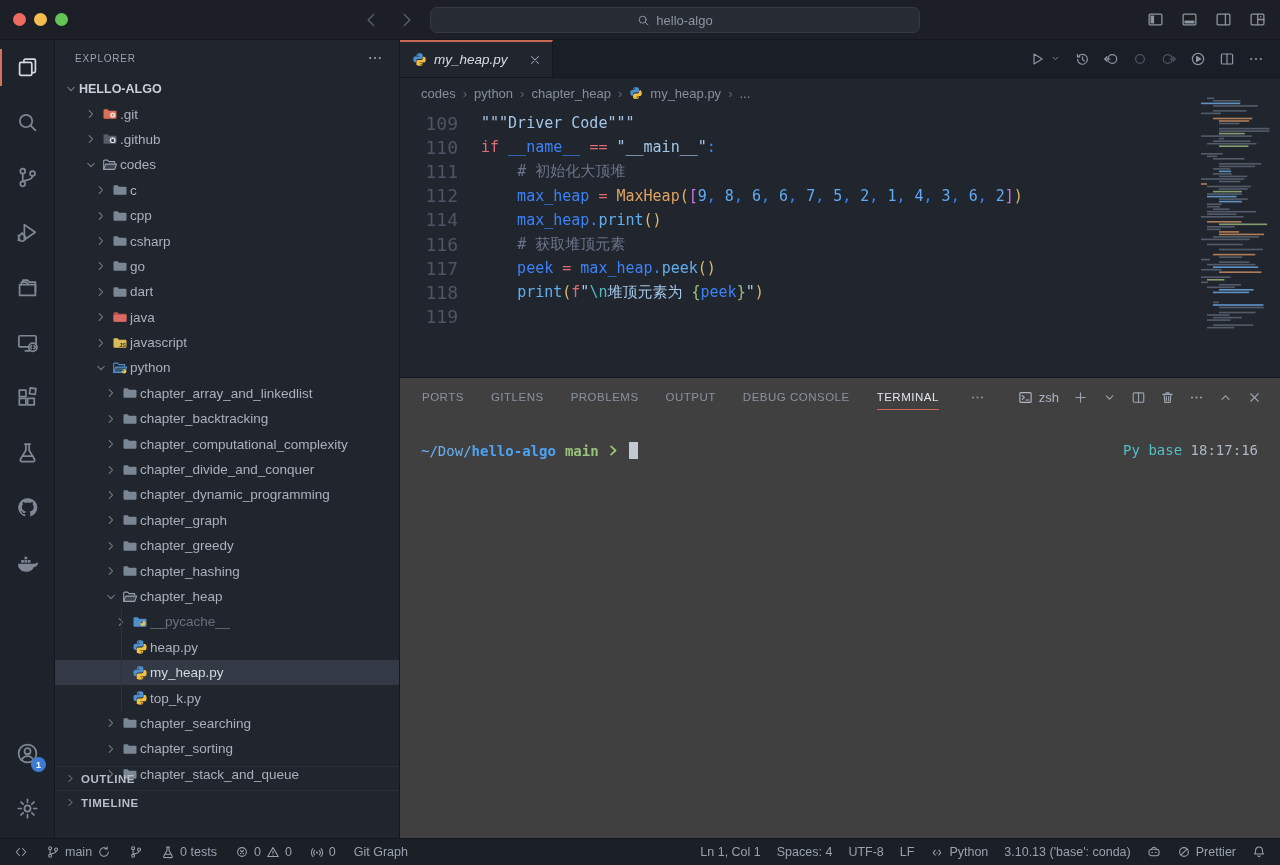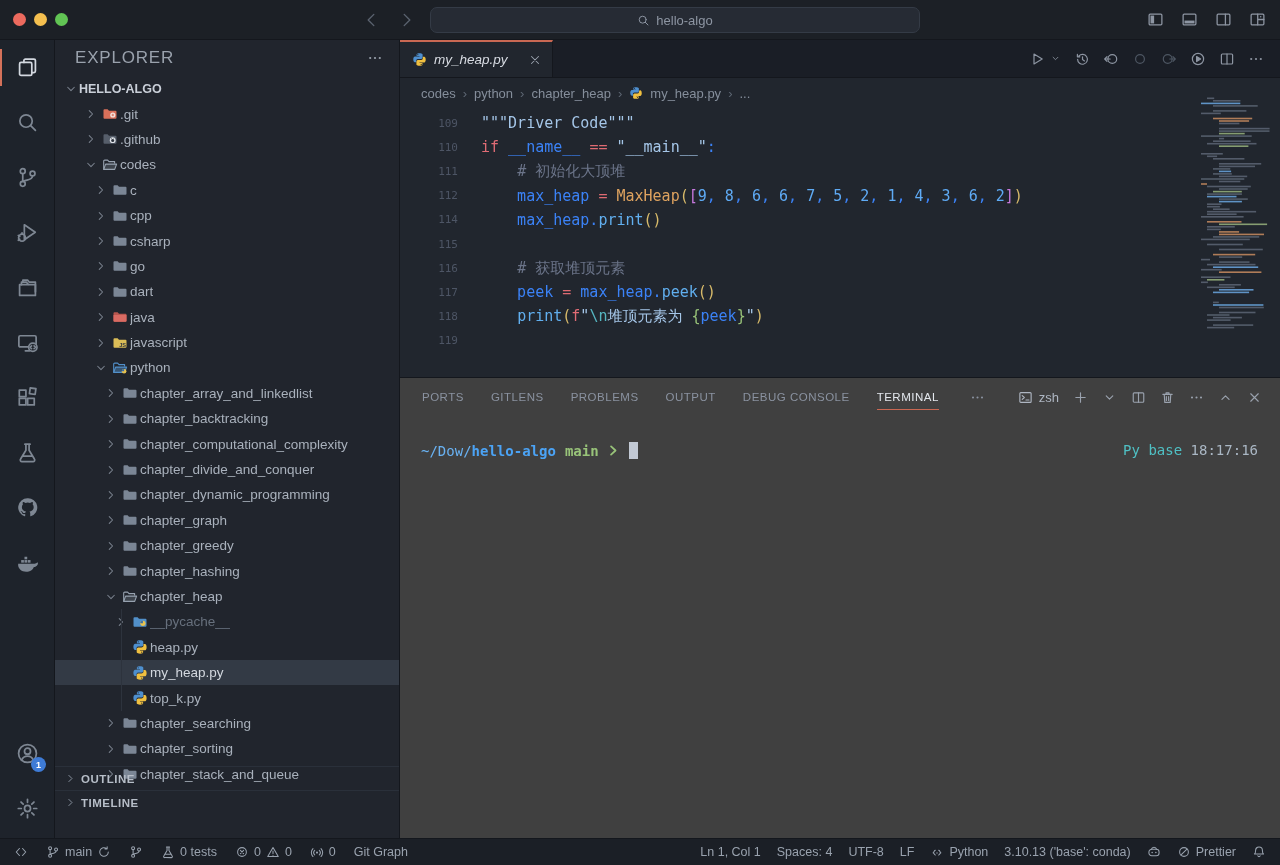--- a/index.html
+++ b/index.html
@@ -20,21 +20,21 @@
   
   #activitybar{position:absolute;left:0;top:40px;width:55px;height:798px;background:#1e232b;border-right:1px solid #14171d}
   .ab-item{width:55px;height:55px;display:flex;align-items:center;justify-content:center;color:#7e8793;font-size:23px;position:relative;cursor:pointer}
   .ab-item.active{color:#d3d8e0}
   .ab-item.active::before{content:"";position:absolute;left:0;top:9px;bottom:9px;width:2px;background:#d4715a}
   #ab-bottom{position:absolute;bottom:2px;left:0}
   .badge{position:absolute;right:9px;bottom:9px;background:#3e7bd6;color:#fff;font-size:9px;width:15px;height:15px;border-radius:50%;display:flex;align-items:center;justify-content:center;font-weight:bold}
 
   
   #sidebar{position:absolute;left:55px;top:40px;width:345px;height:798px;background:#21252d;border-right:1px solid #14171d;overflow:hidden}
-  #sb-header{height:36px;display:flex;align-items:center;justify-content:space-between;padding:0 16px 0 20px;color:#9aa2ad;font-size:17px;letter-spacing:.8px}
+  #sb-header{height:36px;display:flex;align-items:center;justify-content:space-between;padding:0 16px 0 20px;color:#9aa2ad;font-size:10px;letter-spacing:.8px}
   #sb-header .ic{color:#9aa2ad;font-size:16px}
   .tree-row{height:25.4px;display:flex;align-items:center;cursor:pointer;position:relative;color:#a9b1bc;font-size:13.5px;white-space:nowrap}
   .tree-row.selected{background:#333a45;color:#d3d8df}
   .tree-row.dimmed .lbl{color:#67707d}
   .tree-row .chev{width:17px;color:#7a828e;font-size:14px;flex:none}
   .tree-row .ficon{width:21px;font-size:16px;flex:none}
   .tree-row .lbl{overflow:hidden;text-overflow:ellipsis}
   .tree-row.root{font-weight:bold;color:#c9cfd8;font-size:12.5px}
   .guide{position:absolute;left:66px;top:0;bottom:0;width:1px;background:#2d333d}
   .sb-section{position:absolute;left:0;width:345px;height:24px;border-top:1px solid #2a303a;display:flex;align-items:center;padding-left:8px;color:#b7bec8;font-size:11.5px;font-weight:bold;letter-spacing:.5px;gap:4px;cursor:pointer}
@@ -47,21 +47,21 @@
   #tab-active .title{font-style:italic;font-size:13.5px;color:#d8dce3;flex:1}
   #tab-active .close{color:#9aa2ad;font-size:14px}
   #ed-actions{margin-left:auto;display:flex;align-items:center;gap:13px;padding-right:16px;color:#8d95a2;font-size:16px}
   #ed-actions .dim{color:#4d5662}
   #ed-actions .narrow{font-size:11px;margin-left:-8px}
   #breadcrumbs{height:30px;display:flex;align-items:center;padding-left:21px;color:#858e9b;font-size:13px;gap:7px}
   #breadcrumbs .sep{color:#5d6673;font-size:13px}
   #breadcrumbs .ic{font-size:14px}
   #code{position:absolute;left:0;top:68px;width:880px;height:269px;font-family:"DejaVu Sans Mono","Liberation Mono",monospace;font-size:15px;padding-top:3px}
   .cline{height:24.2px;display:flex;align-items:center}
-  .ln{width:58px;text-align:right;color:#4d5565;flex:none;font-size:11px}
+  .ln{width:58px;text-align:right;color:#4d5565;flex:none;font-size:18px}
   .lc{padding-left:23px;white-space:pre}
   .tk-pln{color:#3b82f6}.tk-kw{color:#e06c75}.tk-op{color:#df6b72}
   .tk-str{color:#a5c6e8}.tk-num{color:#5fabf5}.tk-fn{color:#61afef}
   .tk-cls{color:#dda25f}.tk-com{color:#6b7489}.tk-esc{color:#56b6c2}
   .tk-b1{color:#d7ba6a}.tk-b2{color:#c678dd}.tk-fb{color:#98c379}
   #minimap{position:absolute;right:8px;top:52px;width:74px;height:240px}
 
   
   #panel{position:absolute;left:400px;top:377px;width:880px;height:461px;background:#404040;border-top:1px solid #14171d}
   #panel-tabs{height:38px;display:flex;align-items:center;padding-left:22px;gap:27px}
@@ -788,24 +788,20 @@
         <span class="ln">111</span>
         <span class="lc"><span class="tk-pln">    </span><span class="tk-com"># 初始化大顶堆</span></span>
       </div>
       <div class="cline">
         <span class="ln">112</span>
         <span class="lc"><span class="tk-pln">    max_heap </span><span class="tk-op">=</span><span class="tk-pln"> </span><span class="tk-cls">MaxHeap</span><span class="tk-b1">(</span><span class="tk-b2">[</span><span class="tk-num">9</span><span class="tk-pln">, </span><span class="tk-num">8</span><span class="tk-pln">, </span><span class="tk-num">6</span><span class="tk-pln">, </span><span class="tk-num">6</span><span class="tk-pln">, </span><span class="tk-num">7</span><span class="tk-pln">, </span><span class="tk-num">5</span><span class="tk-pln">, </span><span class="tk-num">2</span><span class="tk-pln">, </span><span class="tk-num">1</span><span class="tk-pln">, </span><span class="tk-num">4</span><span class="tk-pln">, </span><span class="tk-num">3</span><span class="tk-pln">, </span><span class="tk-num">6</span><span class="tk-pln">, </span><span class="tk-num">2</span><span class="tk-b2">]</span><span class="tk-b1">)</span></span>
       </div>
       <div class="cline">
         <span class="ln">114</span>
         <span class="lc"><span class="tk-pln">    max_heap.</span><span class="tk-fn">print</span><span class="tk-b1">()</span></span>
-      </div>
-      <div class="cline">
-        <span class="ln">115</span>
-        <span class="lc"></span>
       </div>
       <div class="cline">
         <span class="ln">116</span>
         <span class="lc"><span class="tk-pln">    </span><span class="tk-com"># 获取堆顶元素</span></span>
       </div>
       <div class="cline">
         <span class="ln">117</span>
         <span class="lc"><span class="tk-pln">    peek </span><span class="tk-op">=</span><span class="tk-pln"> max_heap.</span><span class="tk-fn">peek</span><span class="tk-b1">()</span></span>
       </div>
       <div class="cline">

